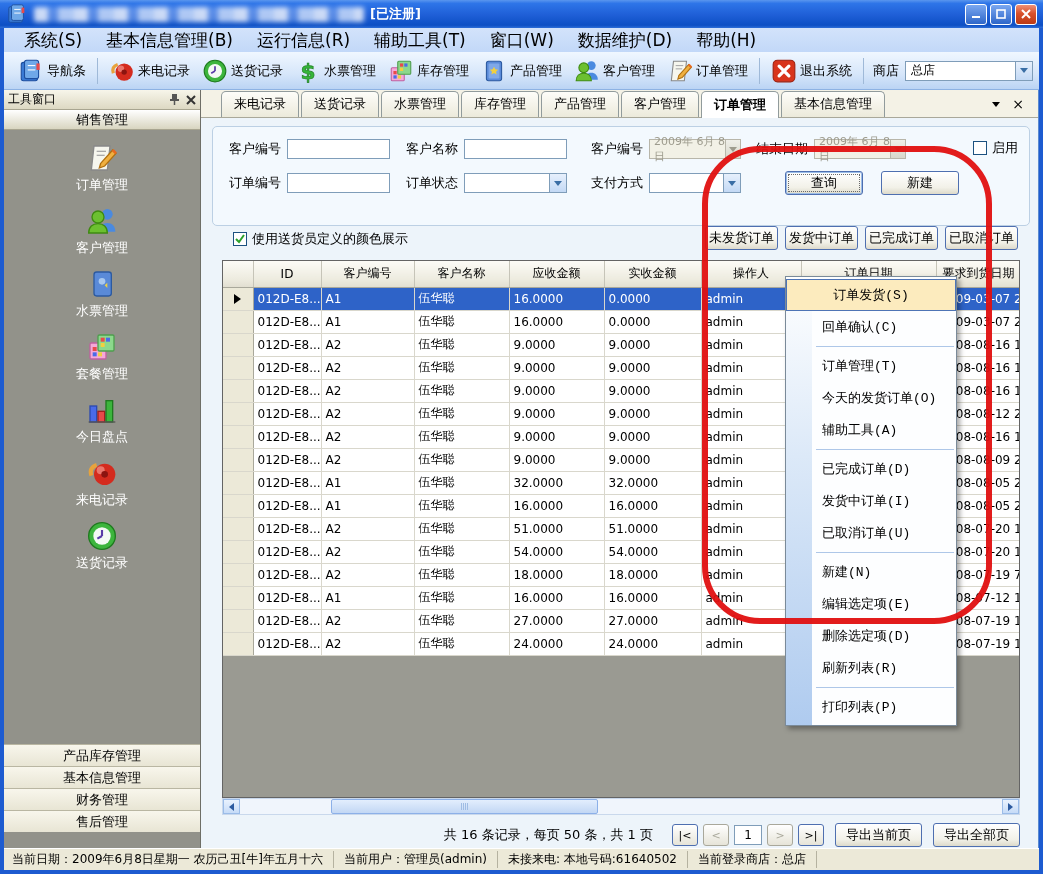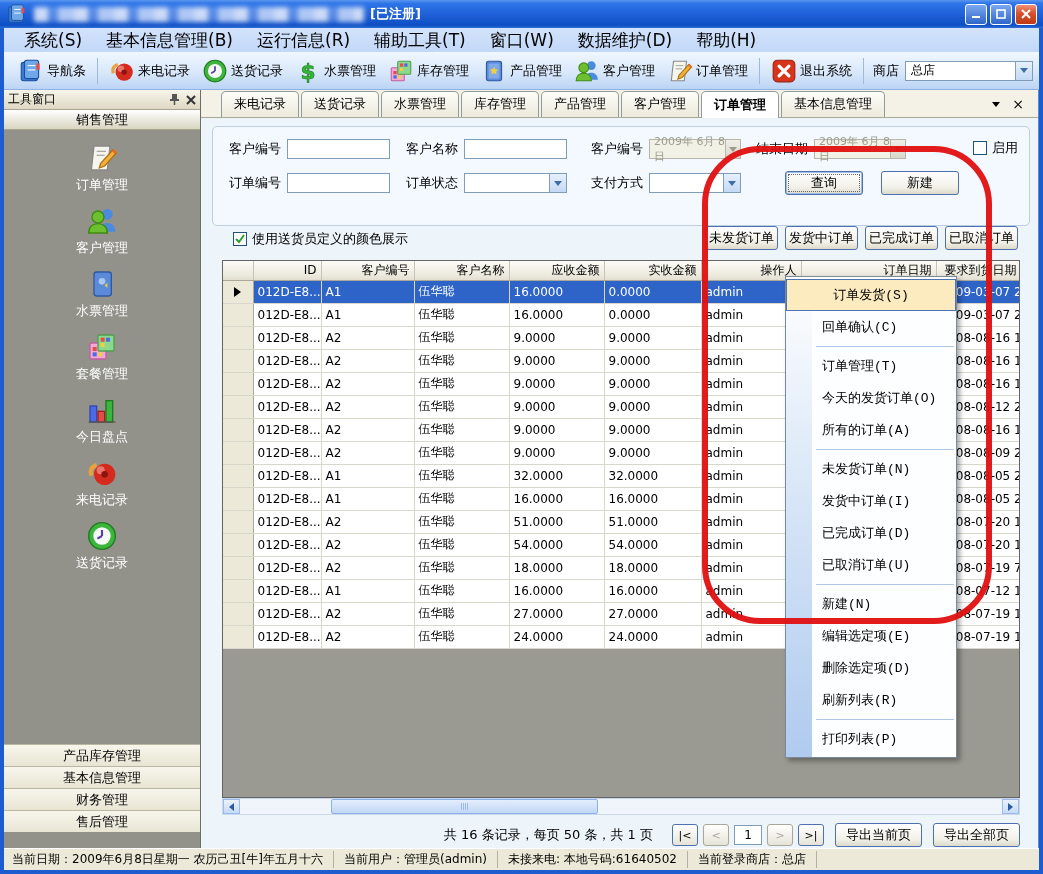--- a/index.html
+++ b/index.html
@@ -75,21 +75,21 @@
   .xp-btn.focused{outline:1px dotted #6A6A6A;outline-offset:-4px;box-shadow:0 0 0 1px #9CBEE8 inset;}
   .checkline{position:absolute;left:32px;top:112px;display:flex;align-items:center;gap:5px;font-size:13px;}
   .cbox{width:14px;height:14px;border:1px solid #1C5180;background:#fff;display:flex;align-items:center;justify-content:center;}
   .statusbtns{position:absolute;top:108px;left:504px;display:flex;gap:7px;}
   .statusbtns .xp-btn{width:73px;padding:0;}
 
   
   .grid{position:absolute;left:21px;top:142px;width:798px;height:538px;background:#9A9A92;border:1px solid #646464;overflow:hidden;}
   table.dgrid{border-collapse:collapse;table-layout:fixed;width:798px;background:#fff;font-size:12px;}
   .dgrid th{background:linear-gradient(180deg,#FCFBF6,#EDEBDF 70%,#E2DFD1);border-right:1px solid #C6C4B8;border-bottom:1px solid #A9A89B;
-    height:19px;font-weight:normal;text-align:right;padding:0 4px;white-space:nowrap;overflow:hidden;}
+    height:26px;font-weight:normal;text-align:center;padding:0 4px;white-space:nowrap;overflow:hidden;}
   .dgrid td{border-right:1px solid #D9D7CC;border-bottom:1px solid #D9D7CC;height:23px;padding:0 4px;white-space:nowrap;overflow:hidden;color:#000;}
   .dgrid td.selcell{background:#ECE9D8;border-right:1px solid #A9A89B;}
   .dgrid tr.selected td:not(.selcell){background:#2E63C8;color:#fff;}
   .rowarrow{display:none;width:0;height:0;border-top:5px solid transparent;border-bottom:5px solid transparent;border-left:7px solid #000;margin:0 auto;}
   tr.selected .rowarrow{display:block;}
 
   .hscroll{position:absolute;left:21px;top:680px;width:798px;height:17px;background:#F0F5FC;border:1px solid #C9D8EC;display:flex;}
   .sbtn{width:17px;height:100%;background:linear-gradient(180deg,#E9F2FE,#C6DBF7);border:1px solid #9BBCE8;display:flex;align-items:center;justify-content:center;}
   .tri-l{width:0;height:0;border-top:4px solid transparent;border-bottom:4px solid transparent;border-right:5px solid #2C5AA0;}
   .tri-r{width:0;height:0;border-top:4px solid transparent;border-bottom:4px solid transparent;border-left:5px solid #2C5AA0;}
@@ -705,25 +705,24 @@
           <button class="xp-btn">导出当前页</button>
           <button class="xp-btn">导出全部页</button>
         </div>
 
         <div class="ctxmenu">
             <div class="mi hl">订单发货(S)</div>
             <div class="mi">回单确认(C)</div>
             <div class="msep"></div>
             <div class="mi">订单管理(T)</div>
             <div class="mi">今天的发货订单(O)</div>
-            <div class="mi">所有的订单(A)</div>
+            <div class="mi">辅助工具(A)</div>
             <div class="msep"></div>
-            <div class="mi">未发货订单(N)</div>
+            <div class="mi">已完成订单(D)</div>
             <div class="mi">发货中订单(I)</div>
-            <div class="mi">已完成订单(D)</div>
             <div class="mi">已取消订单(U)</div>
             <div class="msep"></div>
             <div class="mi">新建(N)</div>
             <div class="mi">编辑选定项(E)</div>
             <div class="mi">删除选定项(D)</div>
             <div class="mi">刷新列表(R)</div>
             <div class="msep"></div>
             <div class="mi">打印列表(P)</div>
           </div>
       </div>

